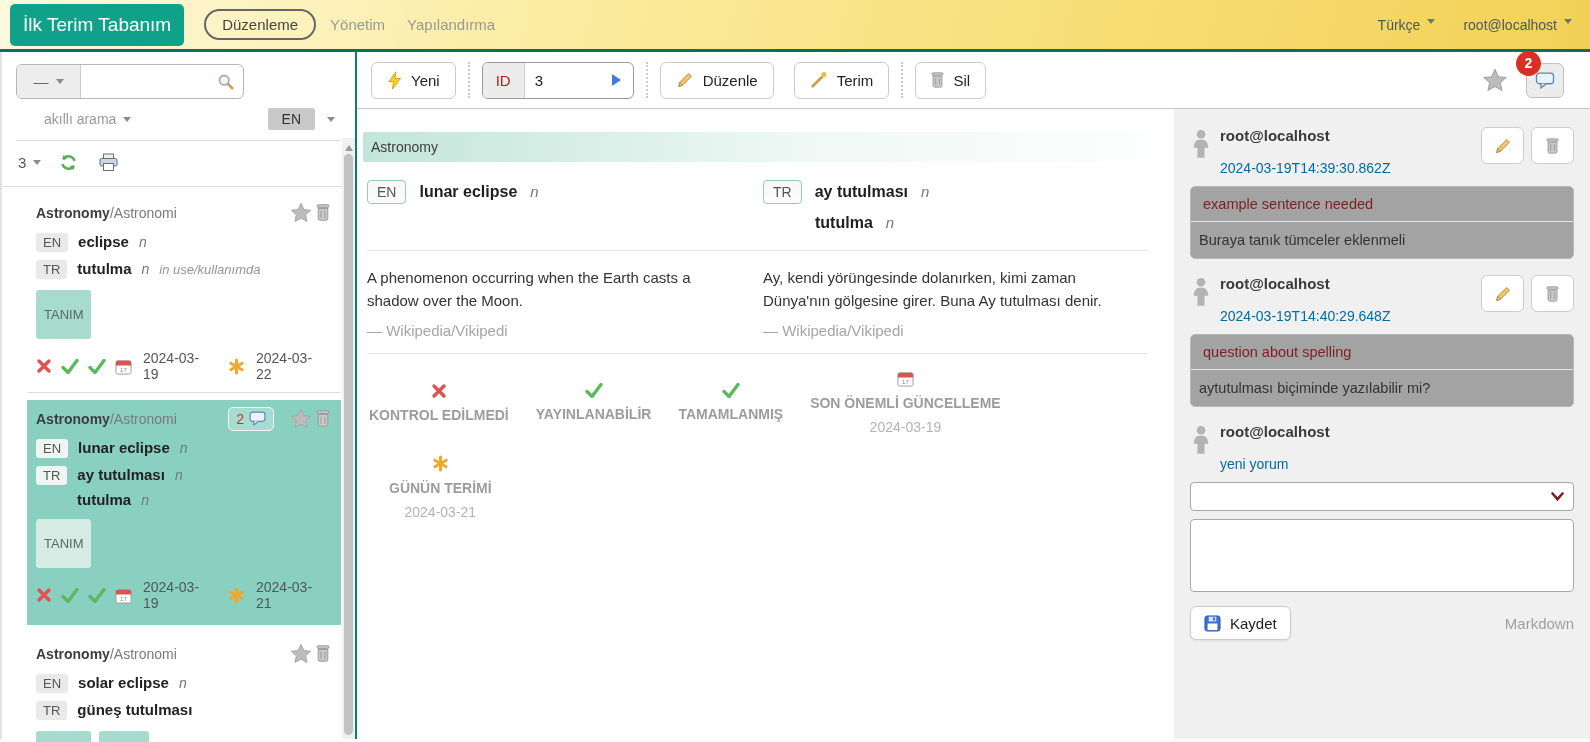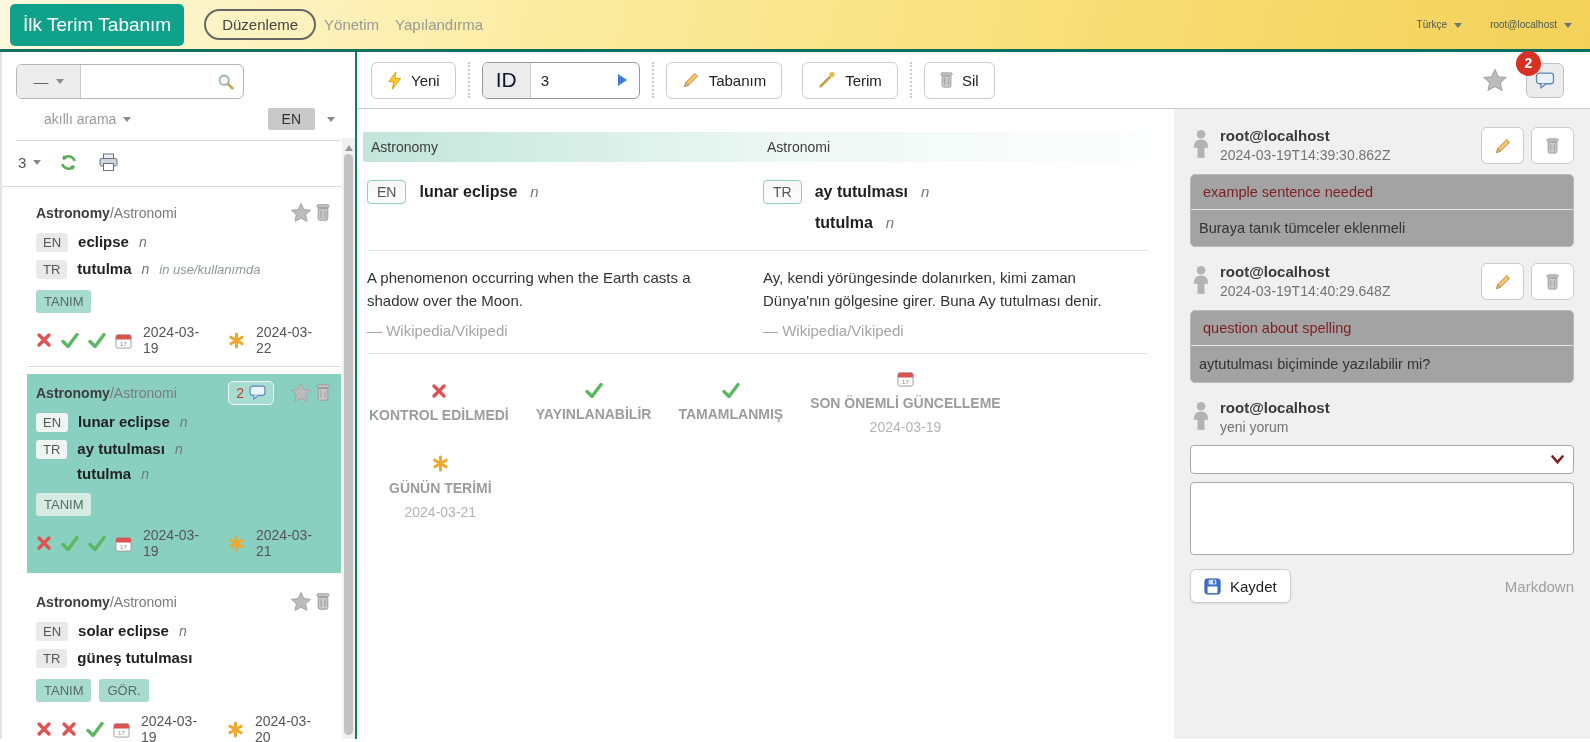--- a/index.html
+++ b/index.html
@@ -3,25 +3,25 @@
 <meta charset="utf-8">
 <style>
   * { box-sizing: border-box; margin: 0; padding: 0; }
   html,body { width:1590px; height:742px; overflow:hidden; }
   body { font-family:"Liberation Sans","DejaVu Sans",sans-serif; background:#fff; color:#333; }
 
   
   .header { height:52px; background:linear-gradient(105deg,#fdf8de 0%,#fbeca0 35%,#f7dd74 70%,#f3d158 100%);
             border-bottom:3px solid #0c6e5f; display:flex; align-items:center; }
   .logo { margin-left:10px; background:#10a18a; color:#fff; font-size:19px; padding:10px 13px; border-radius:5px; white-space:nowrap; }
-  .nav { display:flex; align-items:center; margin-left:20px; }
+  .nav { display:flex; align-items:center; margin-left:20px; gap:6px; }
   .nav-pill { border:2px solid #666; border-radius:999px; padding:5px 16px; font-size:15px; color:#444; cursor:pointer; }
   .nav-item { color:#999; font-size:15px; padding:5px 8px; cursor:pointer; }
   .header-right { margin-left:auto; display:flex; align-items:center; gap:28px; margin-right:18px; }
-  .header-menu { font-size:10px; color:#4a5a58; display:flex; align-items:flex-end; cursor:pointer; }
+  .header-menu { font-size:14px; color:#4a5a58; display:flex; align-items:flex-start; cursor:pointer; }
   .caret { display:inline-block; width:0; height:0; border:4px solid transparent; border-top:5px solid #8a8a8a; margin-left:7px; position:relative; top:2px; }
   .caret.dark { border-top-color:#6b7876; }
 
   
   .app { display:flex; height:687px; }
   .sidebar { width:357px; border-right:2px solid #0e7b6b; border-left:2px solid #e3e3e3; position:relative; background:#fff; }
   .content { flex:1; display:flex; flex-direction:column; }
   .toolbar-row { height:57px; background:#fff; border-bottom:1px solid #c9c9c9; display:flex; align-items:center; padding:0 14px; }
   .body-row { flex:1; display:flex; min-height:0; }
   .main { width:817px; background:#fff; padding:23px 26px 0 6px; }
@@ -52,37 +52,37 @@
   .entry-head .spacer { flex:1; }
   .icon-btn { background:none; border:none; cursor:pointer; padding:2px; display:flex; align-items:center; }
   .term-line { display:flex; align-items:baseline; margin-top:8px; gap:10px; }
   .term-line .lb { background:#e9e9e9; color:#555; font-size:13px; padding:2px 7px; border-radius:3px; flex:0 0 auto; }
   .entry.selected .term-line .lb { background:#eef5f2; }
   .term-line .term { font-size:15px; font-weight:bold; color:#222; }
   .pos { font-style:italic; font-size:14px; color:#6d7a78; }
   .note { font-style:italic; font-size:13px; color:#8d9a97; }
   .term-line.indent { margin-left:41px; margin-top:6px; }
   .badge-row { margin-top:11px; display:flex; gap:8px; }
-  .tbadge { background:#a7dbcd; color:#5a6a66; font-size:13px; padding:4px 8px; border-radius:3px; }
+  .tbadge { background:#a7dbcd; color:#5a6a66; font-size:13px; padding:17px 8px; border-radius:3px; }
   .entry.selected .tbadge { background:#d6ebe4; }
   .flag-row { margin-top:11px; display:flex; align-items:center; gap:9px; }
   .flag-row .date { font-size:14px; color:#555; margin-left:2px; margin-right:8px; }
   .chip-comment { display:flex; align-items:center; gap:5px; border:1px solid #f5f5f5; background:rgba(255,255,255,.25); border-radius:5px; padding:3px 7px; margin-right:14px; cursor:pointer; }
   .chip-comment .n { color:#c0392b; font-size:14px; }
 
   
   .fake-scroll { position:absolute; top:86px; right:0; width:13px; bottom:0; background:#f1f1f1; }
   .fake-scroll .up { width:0; height:0; border:4px solid transparent; border-bottom:6px solid #9a9a9a; margin:3px auto 2px auto; }
   .fake-scroll .thumb { position:absolute; top:16px; bottom:4px; left:2px; width:9px; background:#c2c2c2; border-radius:5px; }
 
   
   .tbtn { display:flex; align-items:center; gap:9px; background:#fff; border:1px solid #ccc; border-radius:6px; height:37px; padding:0 15px; font-size:15px; color:#222; cursor:pointer; }
   .tsep { border-left:2px dotted #c9c9c9; height:36px; margin:0 12px; }
   .id-group { display:flex; align-items:center; border:1px solid #999; border-radius:6px; height:37px; overflow:hidden; background:#fff; }
-  .id-group .id-label { background:#ececec; color:#0f172a; font-size:21px; padding:0 13px; height:100%; display:flex; align-items:center; border-right:1px solid #ccc; }
+  .id-group .id-label { background:#ececec; color:#b91c1c; font-size:15px; padding:0 13px; height:100%; display:flex; align-items:center; border-right:1px solid #ccc; }
   .id-group .id-value { width:78px; padding:0 10px; font-size:15px; color:#222; border:none; outline:none; }
   .id-group .go { width:30px; display:flex; align-items:center; justify-content:center; background:#fff; border:none; cursor:pointer; }
   .play { width:0; height:0; border:6px solid transparent; border-left:9px solid #3f7bd9; margin-left:4px; }
   .toolbar-right { margin-left:auto; display:flex; align-items:center; gap:16px; padding-right:12px; }
   .fav-wrap { position:relative; }
   .comment-btn { position:relative; width:38px; height:35px; background:#ececec; border:1px solid #c2c2c2; border-radius:6px; display:flex; align-items:center; justify-content:center; cursor:pointer; }
   .badge-red { position:absolute; top:-12px; left:-10px; background:#d93025; color:#fff; border-radius:50%; width:25px; height:25px; font-size:14px; font-weight:bold; display:flex; align-items:center; justify-content:center; }
 
   
   .band { height:30px; background:linear-gradient(90deg,#c2e5da 0%,#eef8f4 55%,#fdfefe 100%); border-radius:2px;
@@ -104,21 +104,21 @@
   .status-item { display:flex; align-items:center; gap:8px; margin-right:27px;flex-direction:column; }
   .status-item .lbl { font-weight:bold; color:#9c9c9c; }
   .status-item .dt { color:#b3b3b3; }
   .status-row2 { margin-top:20px; padding-left:20px; }
 
   
   .comment { margin-bottom:16px; }
   .c-head { display:flex; align-items:flex-start; }
   .c-avatar { margin:2px 8px 0 0; }
   .c-meta .name { font-size:15px; font-weight:bold; color:#3a3a3a; }
-  .c-meta .ts { font-size:14px; color:#737373; margin-top:3px; }
+  .c-meta .ts { font-size:14px; color:#0369a1; margin-top:16px; }
   .c-actions { margin-left:auto; display:flex; gap:7px; }
   .c-actions .abtn { width:43px; height:37px; background:#fff; border:1px solid #ccc; border-radius:6px; display:flex; align-items:center; justify-content:center; cursor:pointer; }
   .c-box { margin-top:10px; background:#a3a3a3; border:1px solid #b9b9b9; border-radius:5px; overflow:hidden; }
   .c-title { padding:9px 12px; font-size:14.5px; color:#7d1f1f; border-bottom:1px solid #e7e7e7; }
   .c-body { padding:10px 8px; font-size:14.5px; color:#333; }
   .nc-select { margin-top:10px; width:100%; height:29px; background:#fff; border:1px solid #a8a8a8; border-radius:4px; display:flex; align-items:center; cursor:pointer; }
   .nc-select .chev { margin-left:auto; margin-right:9px; }
   .nc-textarea { margin-top:8px; width:100%; height:73px; border:1px solid #a8a8a8; border-radius:4px; resize:none; outline:none; font-family:inherit; font-size:14px; padding:6px 8px; }
   .nc-footer { margin-top:10px; display:flex; align-items:center; }
   .save-btn { display:flex; align-items:center; gap:9px; background:#fff; border:1px solid #ccc; border-radius:6px; height:34px; padding:0 13px; font-size:15px; color:#222; cursor:pointer; box-shadow:0 1px 2px rgba(0,0,0,.08); }
@@ -435,21 +435,21 @@
         <button class="go">
             <span class="play"></span>
           </button>
       </div>
       <div class="tsep"></div>
       <button class="tbtn">
         <svg width="18" height="18" viewBox="0 0 20 20">
             <path d="M3 17.2 L4.2 12.8 L14.2 2.8 L17.2 5.8 L7.2 15.8 Z" fill="#f4c56a" stroke="#b8862f"></path>
             <path d="M3 17.2 L4.2 12.8 L7.2 15.8 Z" fill="#e8d9c2" stroke="#b8862f"></path>
           </svg>
-        <span>Tabanım</span>
+        <span>Düzenle</span>
       </button>
       <button class="tbtn" style="margin-left:20px;">
         <svg width="18" height="18" viewBox="0 0 20 20">
             <line x1="3" y1="17" x2="13" y2="7" stroke="#c8a24a" stroke-width="3" stroke-linecap="round"></line>
             <g stroke="#e7b93c" stroke-width="1.6" stroke-linecap="round">
               <line x1="15.5" y1="1.5" x2="15.5" y2="6.5"></line>
               <line x1="13" y1="4" x2="18" y2="4"></line>
               <line x1="13.8" y1="2.2" x2="17.2" y2="5.8"></line>
               <line x1="17.2" y1="2.2" x2="13.8" y2="5.8"></line>
             </g>
@@ -482,21 +482,20 @@
           <span class="badge-red">2</span>
         </div>
       </div>
     </div>
 
     <div class="body-row">
 
       <div class="main">
         <div class="band">
           <span>Astronomy</span>
-          <span>Astronomi</span>
         </div>
 
         <div class="term-grid">
           <div>
             <div class="mterm-line">
               <span class="lb2">EN</span>
               <span class="term">lunar eclipse</span>
               <span class="pos">n</span>
             </div>
           </div>

